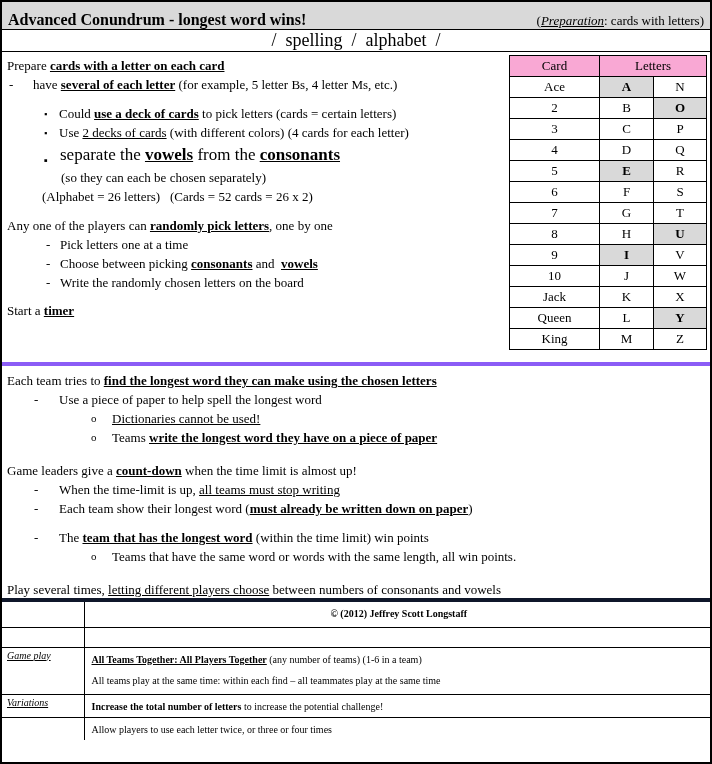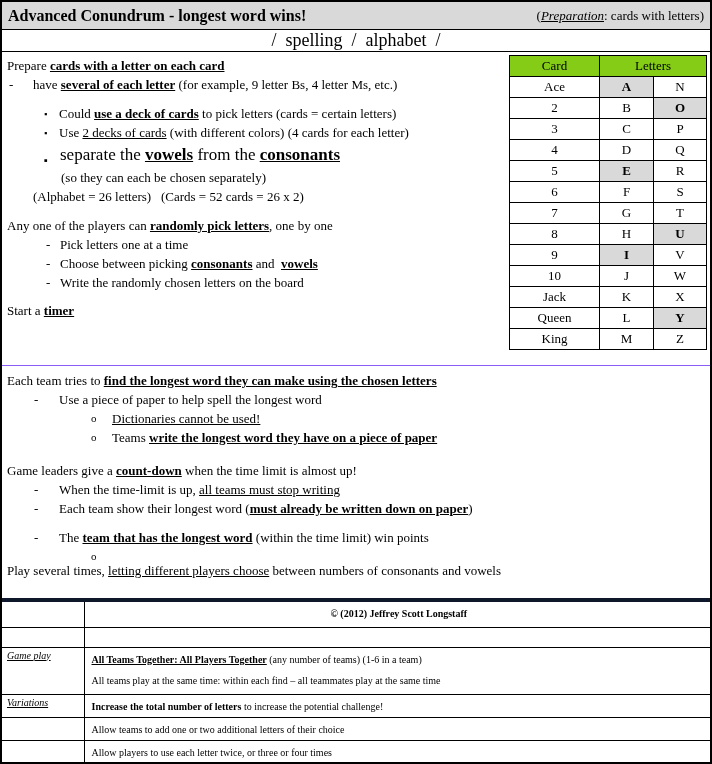--- a/index.html
+++ b/index.html
@@ -5,50 +5,50 @@
   * { margin:0; padding:0; box-sizing:border-box; }
   html,body { background:#fff; }
   body { font-family:"Liberation Serif","DejaVu Serif",serif; color:#000; }
   .page { width:712px; height:764px; border:2px solid #000; background:#fff; overflow:hidden; }
 
   .b { font-weight:bold; }
   .u { text-decoration:underline; }
   .i { font-style:italic; }
 
   .title-bar { height:28px; background:#d9d9d9; border-bottom:1px solid #000;
-               display:flex; justify-content:space-between; align-items:center; padding:0 6px; }
+               display:flex; justify-content:space-between; align-items:flex-end; padding:0 6px; }
   .title-left { font-size:16px; white-space:pre-wrap; }
   .title-right { font-size:13px; white-space:pre-wrap; }
 
   .subtitle-row { height:22px; border-bottom:1px solid #000; text-align:center;
                   font-size:18px; line-height:21px; white-space:pre-wrap; }
 
-  .main-row { height:314px; border-bottom:1px solid #8b5cf6; position:relative; }
+  .main-row { height:314px; border-bottom:4px solid #8b5cf6; position:relative; }
   .prep-col { position:absolute; left:0; top:4px; width:508px; }
 
   .line { position:relative; font-size:13px; line-height:19px; white-space:pre-wrap; }
   .line .bullet { position:absolute; }
   .p0    { padding-left:5px; }
   .dashA { padding-left:31px; } .dashA .bullet { left:7px; }
   .sq    { padding-left:57px; } .sq .bullet { left:42px; font-size:9px; top:1px; }
   .sqbig { padding-left:58px; font-size:17px; line-height:26px; }
   .sqbig .bullet { left:42px; font-size:11px; top:5px; }
   .par1  { padding-left:59px; }
-  .par2  { padding-left:31px; }
+  .par2  { padding-left:31px;margin-left:9px; }
   .dashB { padding-left:58px; } .dashB .bullet { left:44px; }
   .dashM { padding-left:57px; } .dashM .bullet { left:32px; }
   .oM    { padding-left:110px; } .oM .bullet { left:89px; font-size:11px; }
   .gap { width:100%; }
 
   table.card-table { position:absolute; top:3px; right:3px; width:197px;
                      border-collapse:collapse; table-layout:fixed; }
   table.card-table th, table.card-table td {
       border:1px solid #000; text-align:center; font-size:13px; font-weight:normal;
       height:20.5px; line-height:20px; padding:0; }
-  table.card-table th { background:#84cc16; }
+  table.card-table th { background:#f9a8d4; }
   table.card-table td.vowel { background:#d9d9d9; font-weight:bold; }
   col.c-card { width:90px; } col.c-l1 { width:54px; } col.c-l2 { width:53px; }
 
   .middle-row { height:236px; border-bottom:4px solid #0f172a; padding-top:5px; }
 
   table.footer-table { width:100%; border-collapse:collapse; }
   table.footer-table tr { border-bottom:1px solid #000; }
   table.footer-table tr:last-child { border-bottom:none; }
   table.footer-table td { vertical-align:top; font-size:10px; }
   td.f-left { width:82px; border-right:1px solid #000; padding:2px 4px 0 5px; white-space:pre-wrap; }
@@ -64,21 +64,21 @@
   <div class="title-bar">
     <div class="title-left"><span class="b">Advanced Conundrum - longest word wins!</span></div>
     <div class="title-right"><span>(</span><span class="u i">Preparation</span><span>: cards with letters)</span></div>
   </div>
 
   <div class="subtitle-row">/  spelling  /  alphabet  /</div>
 
   <div class="main-row">
     <div class="prep-col">
         <div class="line p0"><span>Prepare </span><span class="b u">cards with a letter on each card</span></div>
-        <div class="line dashA"><span class="bullet">-</span><span>have </span><span class="b u">several of each letter</span><span> (for example, 9 letter Bs, 4 letter Ms, etc.)</span></div>
+        <div class="line dashA"><span class="bullet">-</span><span>have </span><span class="b u">several of each letter</span><span> (for example, 5 letter Bs, 4 letter Ms, etc.)</span></div>
         <div class="gap" style="height: 10px;"></div>
         <div class="line sq"><span class="bullet">▪</span><span>Could </span><span class="b u">use a deck of cards</span><span> to pick letters (cards = certain letters)</span></div>
         <div class="line sq"><span class="bullet">▪</span><span>Use </span><span class="u">2 decks of cards</span><span> (with different colors) (4 cards for each letter)</span></div>
         <div class="line sqbig"><span class="bullet">▪</span><span>separate the </span><span class="b u">vowels</span><span> from the </span><span class="b u">consonants</span></div>
         <div class="line par1"><span>(so they can each be chosen separately)</span></div>
         <div class="line par2"><span>(Alphabet = 26 letters)   (Cards = 52 cards = 26 x 2)</span></div>
         <div class="gap" style="height: 10px;"></div>
         <div class="line p0"><span>Any one of the players can </span><span class="b u">randomly pick letters</span><span>, one by one</span></div>
         <div class="line dashB"><span class="bullet">-</span><span>Pick letters one at a time</span></div>
         <div class="line dashB"><span class="bullet">-</span><span>Choose between picking </span><span class="b u">consonants</span><span> and  </span><span class="b u">vowels</span></div>
@@ -172,21 +172,21 @@
       <div class="line p0"><span>Each team tries to </span><span class="b u">find the longest word they can make using the chosen letters</span></div>
       <div class="line dashM"><span class="bullet">-</span><span>Use a piece of paper to help spell the longest word</span></div>
       <div class="line oM"><span class="bullet">o</span><span class="u">Dictionaries cannot be used!</span></div>
       <div class="line oM"><span class="bullet">o</span><span>Teams </span><span class="b u">write the longest word they have on a piece of paper</span></div>
       <div class="gap" style="height: 14px;"></div>
       <div class="line p0"><span>Game leaders give a </span><span class="b u">count-down</span><span> when the time limit is almost up!</span></div>
       <div class="line dashM"><span class="bullet">-</span><span>When the time-limit is up, </span><span class="u">all teams must stop writing</span></div>
       <div class="line dashM"><span class="bullet">-</span><span>Each team show their longest word (</span><span class="b u">must already be written down on paper</span><span>)</span></div>
       <div class="gap" style="height: 10px;"></div>
       <div class="line dashM"><span class="bullet">-</span><span>The </span><span class="b u">team that has the longest word</span><span> (within the time limit) win points</span></div>
-      <div class="line oM"><span class="bullet">o</span></div>
+      <div class="line oM"><span class="bullet">o</span><span>Teams that have the same word or words with the same length, all win points.</span></div>
       <div class="gap" style="height: 14px;"></div>
       <div class="line p0"><span>Play several times, </span><span class="u">letting different players choose</span><span> between numbers of consonants and vowels</span></div>
     </div>
 
   <table class="footer-table">
     <tbody>
         <tr style="height: 25px;">
           <td class="f-left"></td>
           <td class="f-right center">
             <div class="f-line"><span class="b">© (2012) Jeffrey Scott Longstaff</span></div>
@@ -202,26 +202,20 @@
             <div class="f-line"><span class="b u">All Teams Together: All Players Together</span><span> (any number of teams) (1-6 in a team)</span></div>
             <div class="f-line"><span>All teams play at the same time: within each find – all teammates play at the same time</span></div>
           </td>
         </tr>
         <tr style="height: 23px;">
           <td class="f-left"><span class="u i">Variations</span></td>
           <td class="f-right">
             <div class="f-line"><span class="b">Increase the total number of letters</span><span> to increase the potential challenge!</span></div>
           </td>
         </tr>
-        <tr style="height: 22px;">
-          <td class="f-left"></td>
-          <td class="f-right">
-            <div class="f-line"><span>Allow teams to add one or two additional letters of their choice</span></div>
-          </td>
-        </tr>
         <tr style="height: 23px;">
           <td class="f-left"></td>
           <td class="f-right">
             <div class="f-line"><span>Allow players to use each letter twice, or three or four times</span></div>
           </td>
         </tr>
       </tbody>
   </table>
 
 </div>

